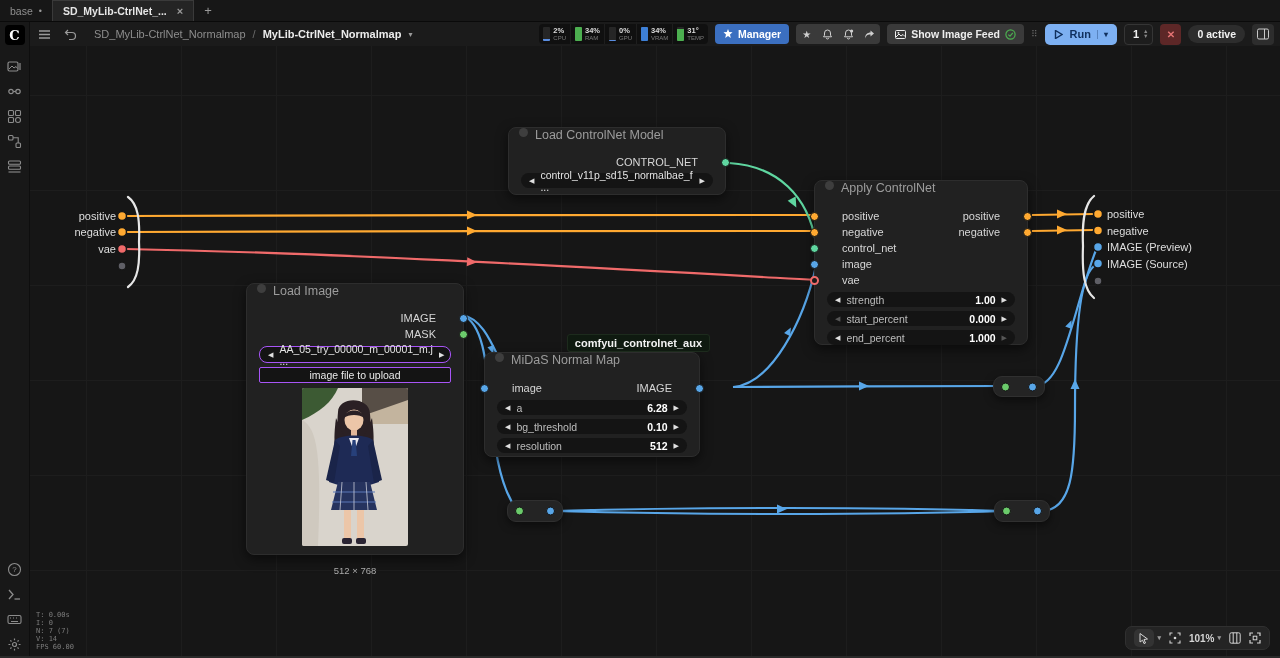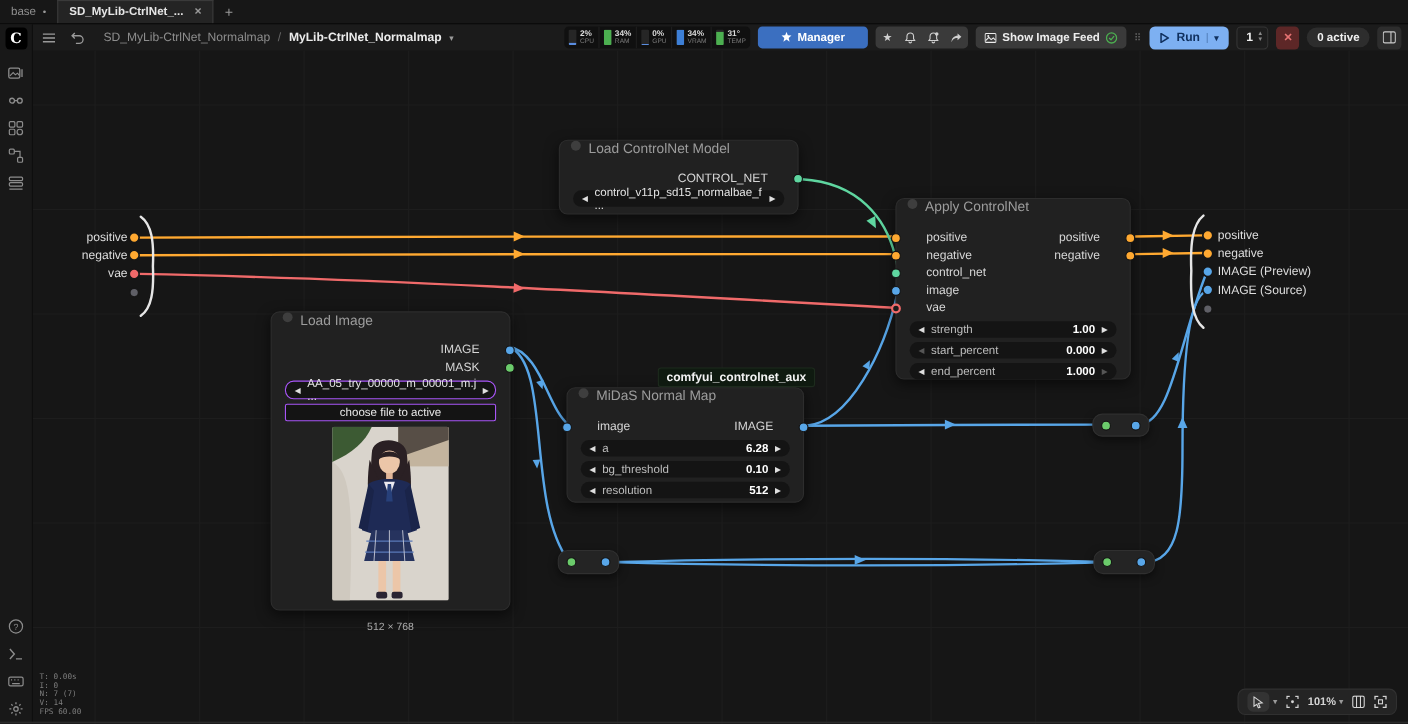--- a/index.html
+++ b/index.html
@@ -28,21 +28,21 @@
 
   .meters { display:flex; background:#101010; border-radius:4px; overflow:hidden; height:20px; }
   .meter { display:flex; align-items:center; gap:3px; padding:0 4px; border-right:1px solid #1e1e1e; }
   .meter:last-child { border-right:none; }
   .meter .bar { width:7px; height:14px; background:#262626; border-radius:1px; position:relative; overflow:hidden; }
   .meter .bar i { position:absolute; left:0; bottom:0; width:100%; display:block; }
   .meter .mtxt { display:flex; flex-direction:column; justify-content:center; }
   .meter .mval { font-size:7.5px; color:#dcdcdc; font-weight:bold; line-height:8px; }
   .meter .mlab { font-size:6px; color:#7a7a7a; line-height:7px; }
 
-  .btn-manager { display:flex; align-items:center; gap:5px; background:#3b6fc0; color:#fff; font-size:10.5px; font-weight:bold; border-radius:4px; padding:3px 21px; height:20px;text-align:center; }
+  .btn-manager { display:flex; align-items:center; gap:5px; background:#3b6fc0; color:#fff; font-size:10.5px; font-weight:bold; border-radius:4px; padding:3px 8px; height:20px;text-align:center; }
   .icon-group { display:flex; align-items:center; background:#3a3a3a; border-radius:4px; height:20px; }
   .icon-group .ig-btn { width:21px; height:20px; display:flex; align-items:center; justify-content:center; color:#cfcfcf; font-size:10px; }
   .btn-feed { display:flex; align-items:center; gap:5px; background:#3a3a3a; border-radius:4px; height:20px; padding:0 8px; color:#ededed; font-size:10.5px; font-weight:bold; }
   .grip { color:#666; font-size:9px; letter-spacing:1px; line-height:5px; text-align:center; }
   .btn-run { display:flex; align-items:center; gap:6px; background:var(--run-bg,#7db0f2); border-radius:5px; height:21px; padding:0 9px; color:#10305e; font-size:11px; font-weight:bold; }
   .run-caret { font-size:8px; border-left:1px solid rgba(16,48,94,.35); padding-left:6px; }
   .batch { display:flex; align-items:center; background:#1d1d1d; border:1px solid #353535; border-radius:4px; height:21px; padding:0 4px 0 8px; gap:4px; }
   .batch .bval { color:#f0f0f0; font-size:11px; font-weight:bold; }
   .batch .stepper { display:flex; flex-direction:column; color:#8a8a8a; font-size:5.5px; line-height:5px; }
   .btn-stop { width:21px; height:21px; background:#5d2727; border-radius:4px; display:flex; align-items:center; justify-content:center; color:#e57373; font-size:10px; font-weight:bold; }
@@ -465,21 +465,21 @@
     </div>
     <div class="slot-row">
       <span class="slot-label out">MASK</span>
       <span class="dot out c-mask"></span>
     </div>
     <div class="widget combo purple" style="margin-top:4px">
       <span class="warrow">◀</span>
       <span>AA_05_try_00000_m_00001_m.j ...</span>
       <span class="warrow">▶</span>
     </div>
-    <div class="upload-btn">choose file to active</div>
+    <div class="upload-btn">image file to upload</div>
     <svg class="img-preview" width="106" height="158" viewBox="0 0 106 158">
       <rect width="106" height="158" fill="#d9d4cc"></rect>
       <rect x="60" width="46" height="36" fill="#c3b49e"></rect>
       <path d="M60,0 L106,0 L106,12 L60,28 Z" fill="#574e46"></path>
       <path d="M0,0 H36 C30,14 18,24 0,32 Z" fill="#3c5a33"></path>
       <path d="M0,32 C14,40 20,60 16,158 H0 Z" fill="#cfc9bf"></path>
       <path d="M36,24 C36,8 68,8 68,26 C70,46 67,58 52,60 C37,58 34,46 36,24 Z" fill="#2a2024"></path>
       <path d="M34,30 C30,60 34,74 40,80 L44,52 Z" fill="#2a2024"></path>
       <path d="M70,30 C74,60 70,74 64,80 L60,52 Z" fill="#2a2024"></path>
       <ellipse cx="52" cy="32" rx="9.5" ry="10.5" fill="#ecc6a8"></ellipse>
@@ -494,21 +494,21 @@
       <path d="M31,104 H73 M30,114 H74" stroke="#5a79b8" stroke-width="1.2" fill="none"></path>
       <path d="M40,94 L38,122 M52,94 L52,122 M64,94 L66,122" stroke="#c9ccd8" stroke-width="0.8" fill="none"></path>
       <rect x="42" y="122" width="7" height="30" fill="#ecc6a8"></rect>
       <rect x="55" y="122" width="7" height="30" fill="#ecc6a8"></rect>
       <rect x="40" y="150" width="10" height="6" rx="2" fill="#2a2433"></rect>
       <rect x="54" y="150" width="10" height="6" rx="2" fill="#2a2433"></rect>
     </svg>
     <div class="img-caption">512 × 768</div>
   </div>
 
-  <div class="node" style="left:515px;top:352px;width:216px;height:105px">
+  <div class="node" style="left:484px;top:352px;width:216px;height:105px">
     <div class="node-badge">comfyui_controlnet_aux</div>
     <div class="node-header">
       <span class="collapse-dot"></span>
       <span class="node-title">MiDaS Normal Map</span>
     </div>
     <div class="slot-row" style="margin-top:3px">
       <span class="dot in c-img"></span>
       <span class="slot-label">image</span>
       <span class="slot-label out">IMAGE</span>
       <span class="dot out c-img"></span>

